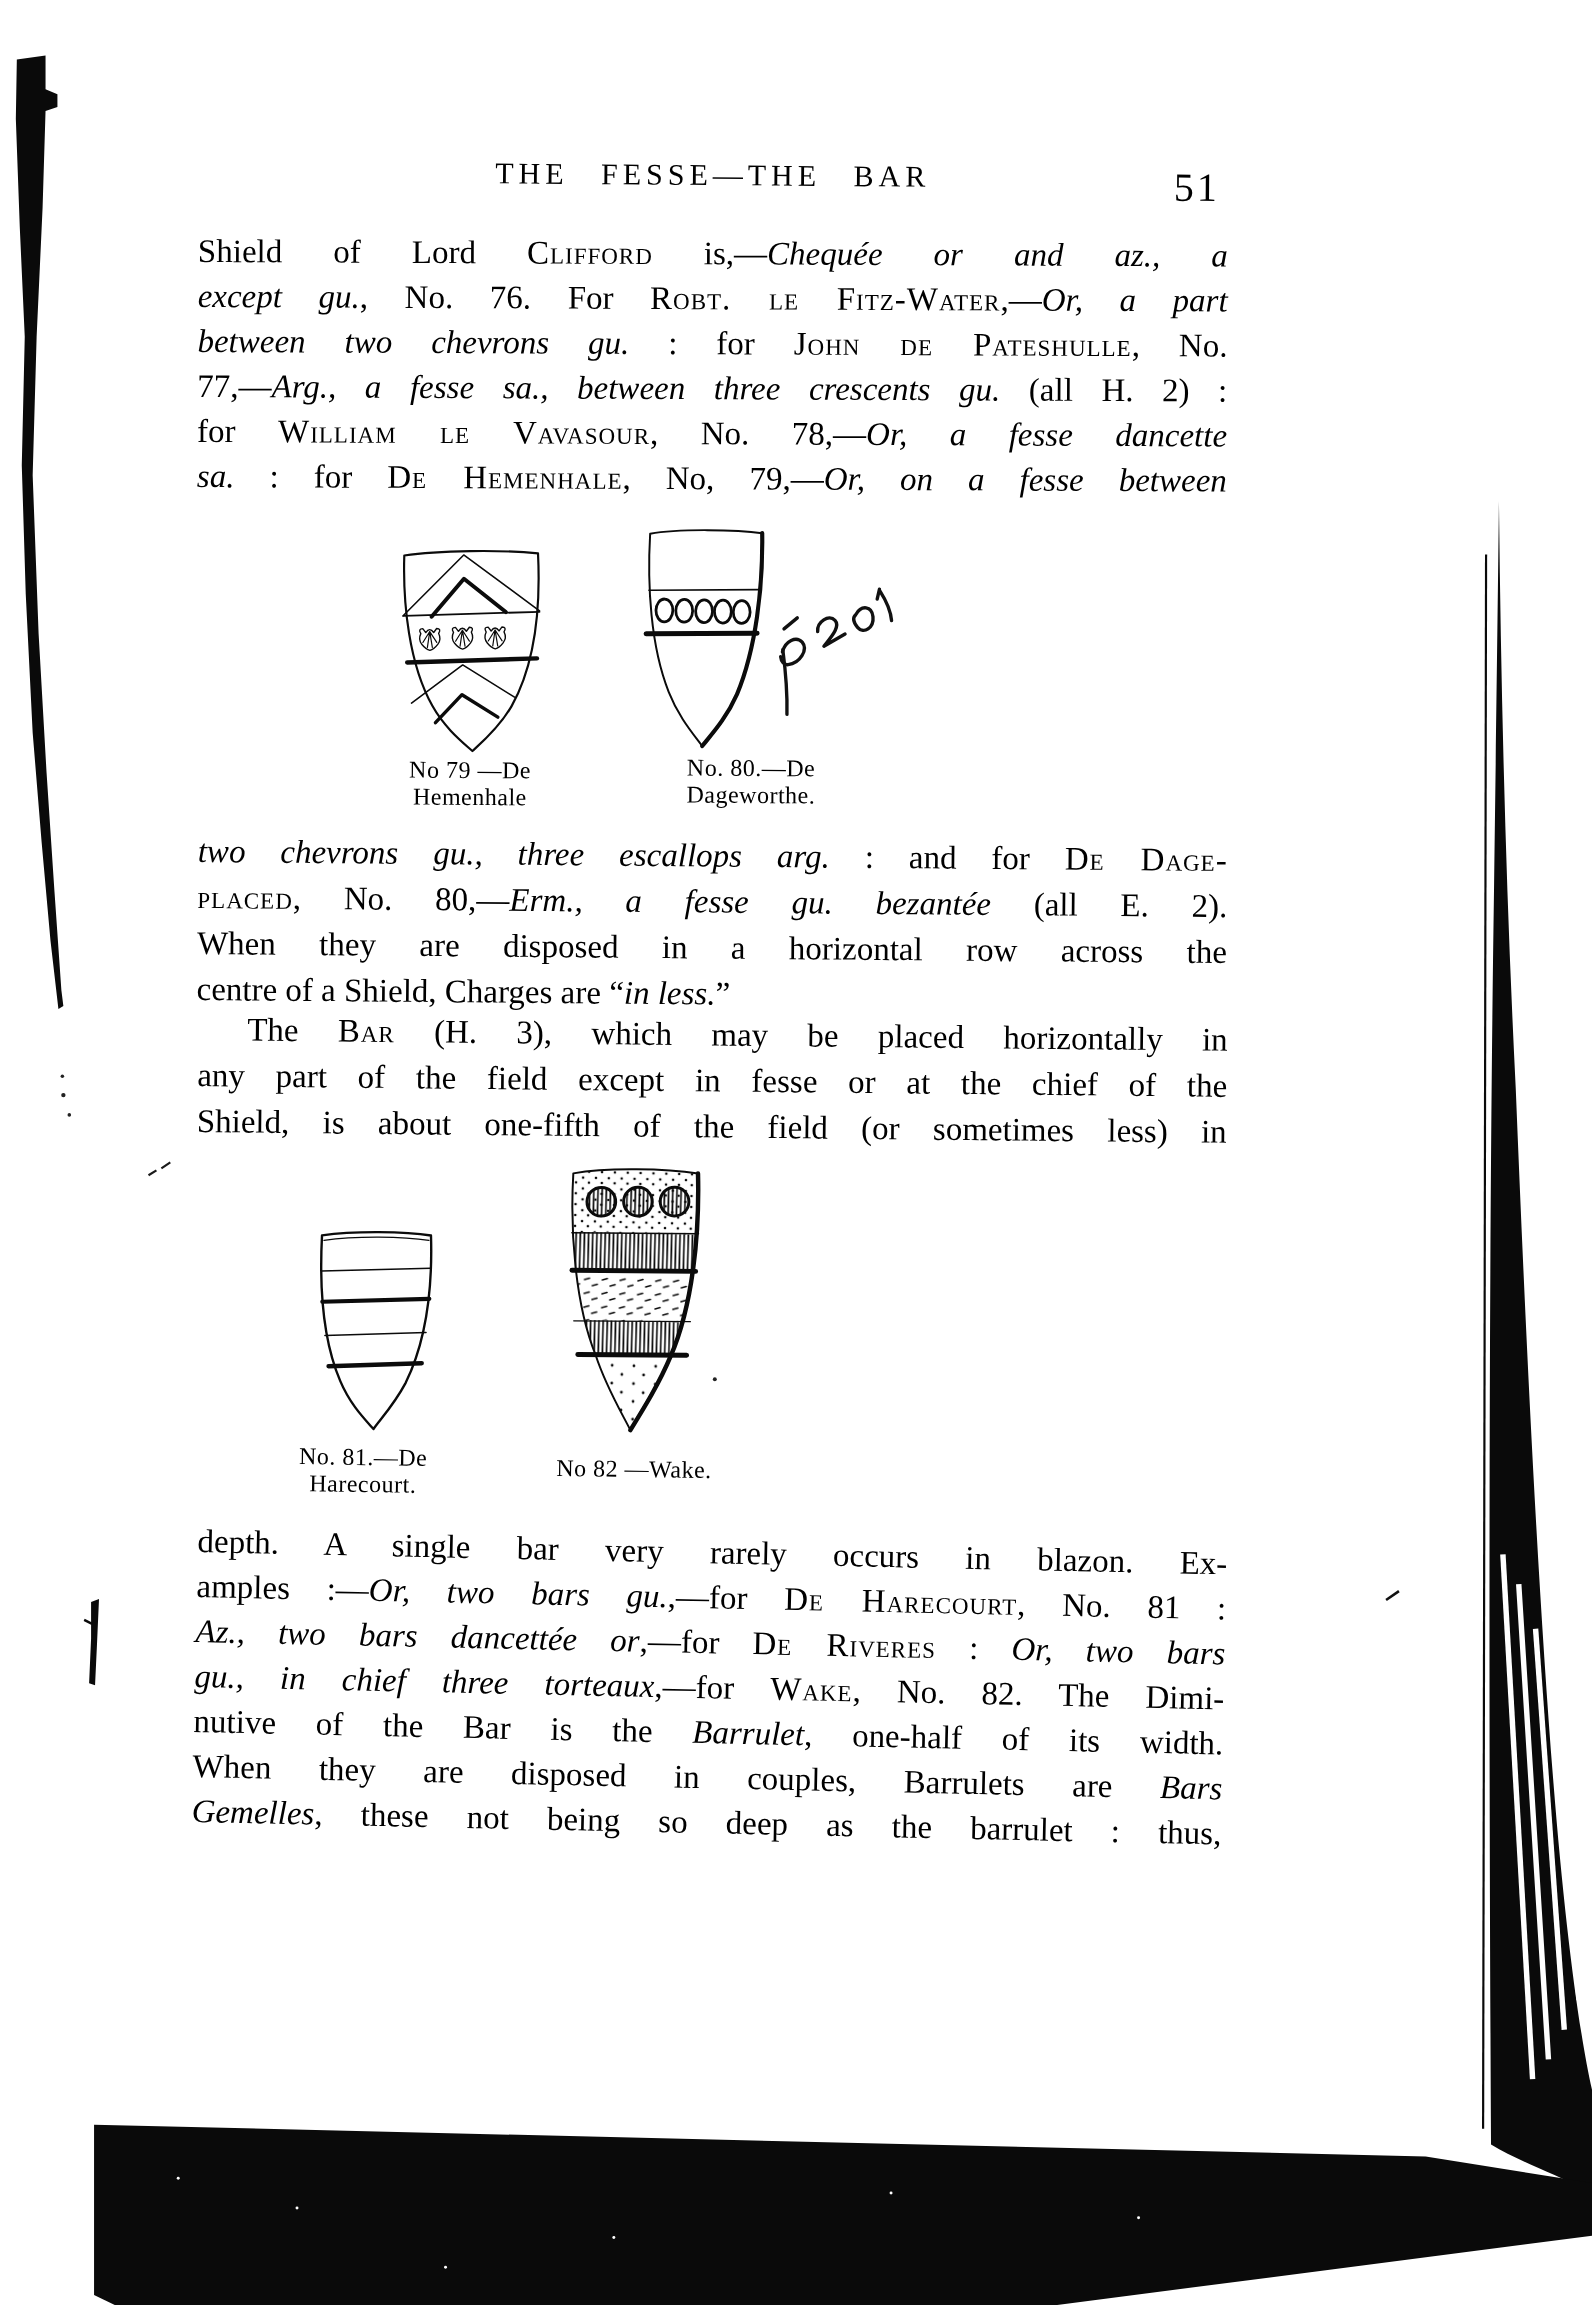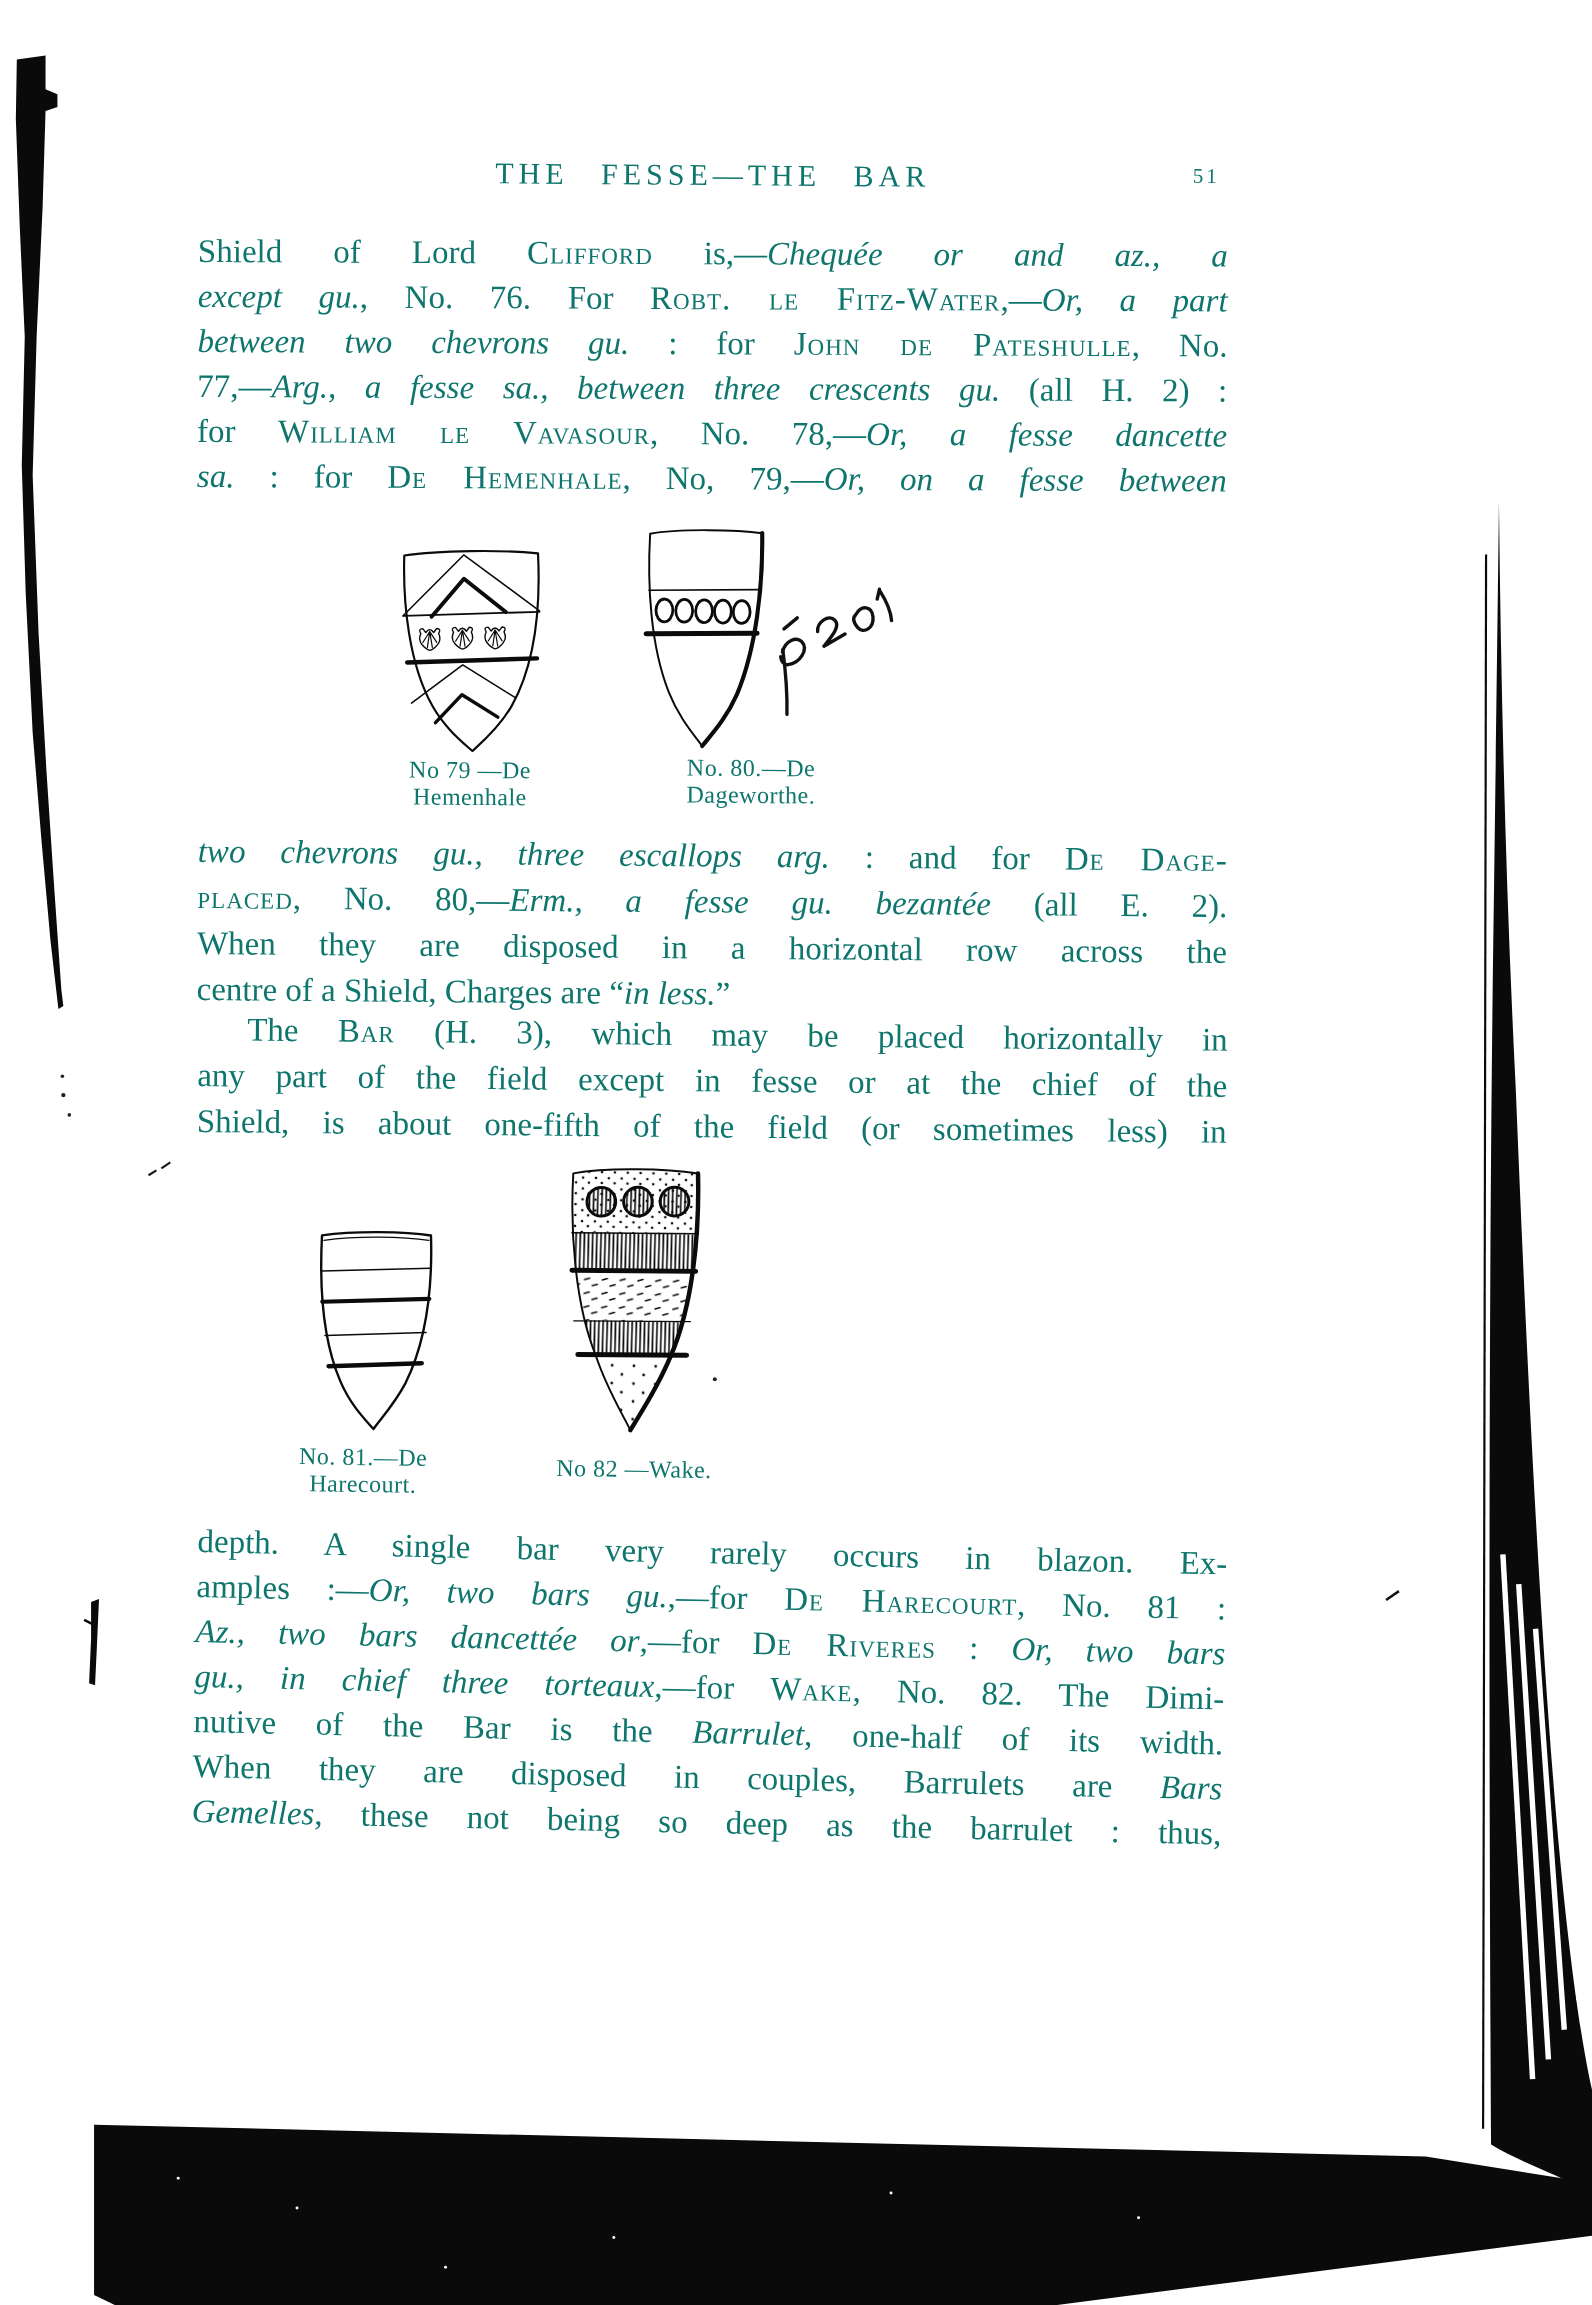--- a/index.html
+++ b/index.html
@@ -1,31 +1,31 @@
 <!DOCTYPE html>
 <html><head>
 <meta charset="utf-8">
 <style>
   html,body{margin:0;padding:0;background:#e8e8e8;}
   #page{position:relative;width:1593px;height:2306px;background:#ffffff;overflow:hidden;
-        font-family:"Liberation Serif", serif;color:#0f766e;}
+        font-family:"Liberation Serif", serif;color:#000000;}
   .para{position:absolute;left:198px;width:1030px;font-size:33px;}
   .pline{display:block;text-align:justify;text-align-last:justify;white-space:normal;}
   .pline.nostretch{text-align:left;text-align-last:left;}
   .seg-n{}
   .seg-i{font-style:italic;}
   .seg-c{font-variant:small-caps;letter-spacing:1px;}
   #para1{top:229px;line-height:45px;transform:rotate(0.25deg);transform-origin:left top;}
   #para2{top:828px;line-height:46px;transform:rotate(0.5deg);transform-origin:left top;}
   #para3{top:1006px;line-height:46px;transform:rotate(0.6deg);transform-origin:left top;}
   #para4{top:1519px;line-height:45px;transform:rotate(1.25deg);transform-origin:left top;}
   #header-row{position:absolute;left:198px;top:154px;width:1030px;height:44px;
               transform:rotate(0.45deg);transform-origin:left top;}
   #page-title{display:block;text-align:center;font-size:30px;letter-spacing:5px;word-spacing:20px;}
-  #page-number{position:absolute;right:8px;top:2px;font-size:21px;letter-spacing:3px;}
+  #page-number{position:absolute;right:8px;top:2px;font-size:40px;letter-spacing:3px;}
   .figure{position:absolute;}
   .caption{position:absolute;font-size:24px;text-align:center;letter-spacing:0.5px;}
   #caption-79{left:361px;top:757px;width:218px;transform:rotate(0.4deg);}
   #caption-80{left:632px;top:755px;width:238px;transform:rotate(0.4deg);}
   #caption-81{left:259px;top:1444px;width:208px;transform:rotate(0.8deg);}
   #caption-82{left:540px;top:1456px;width:188px;transform:rotate(0.8deg);}
   #annotation-p201{position:absolute;left:762px;top:574px;width:158px;height:149px;}
   #scan-artifacts{position:absolute;left:0;top:0;pointer-events:none;}
   svg{display:block;}
 </style>

